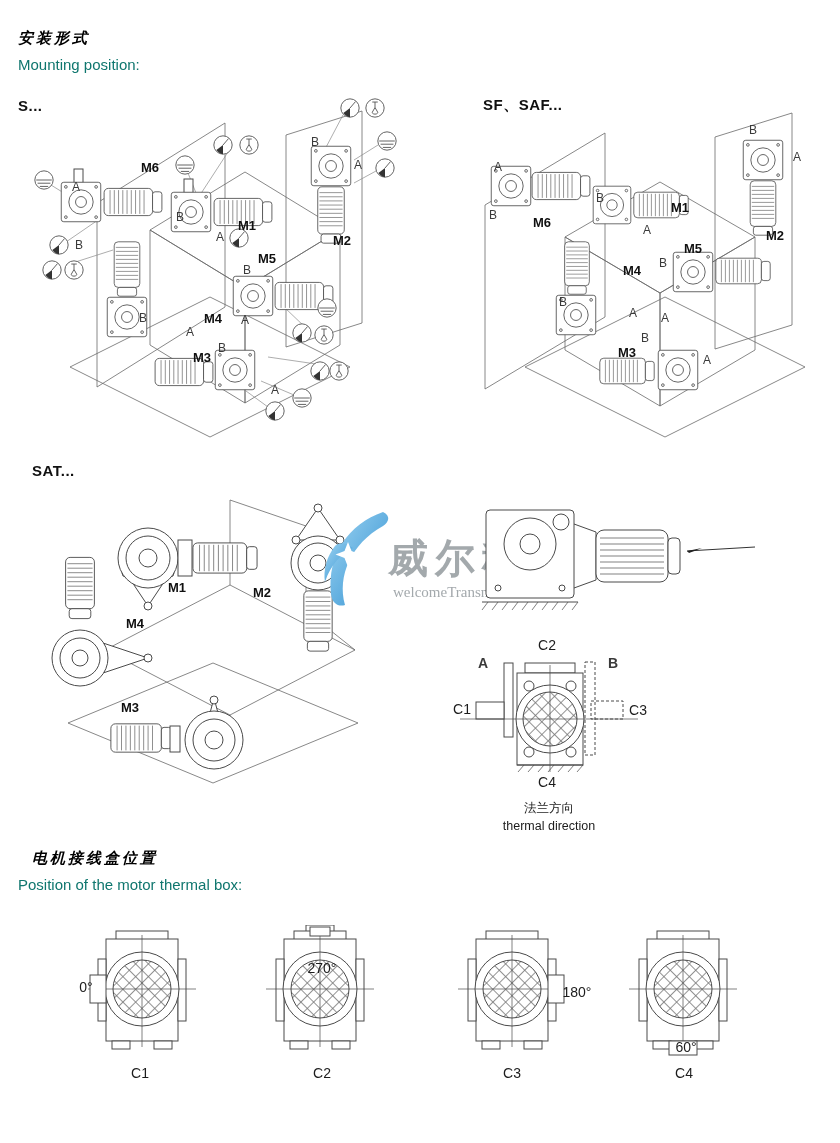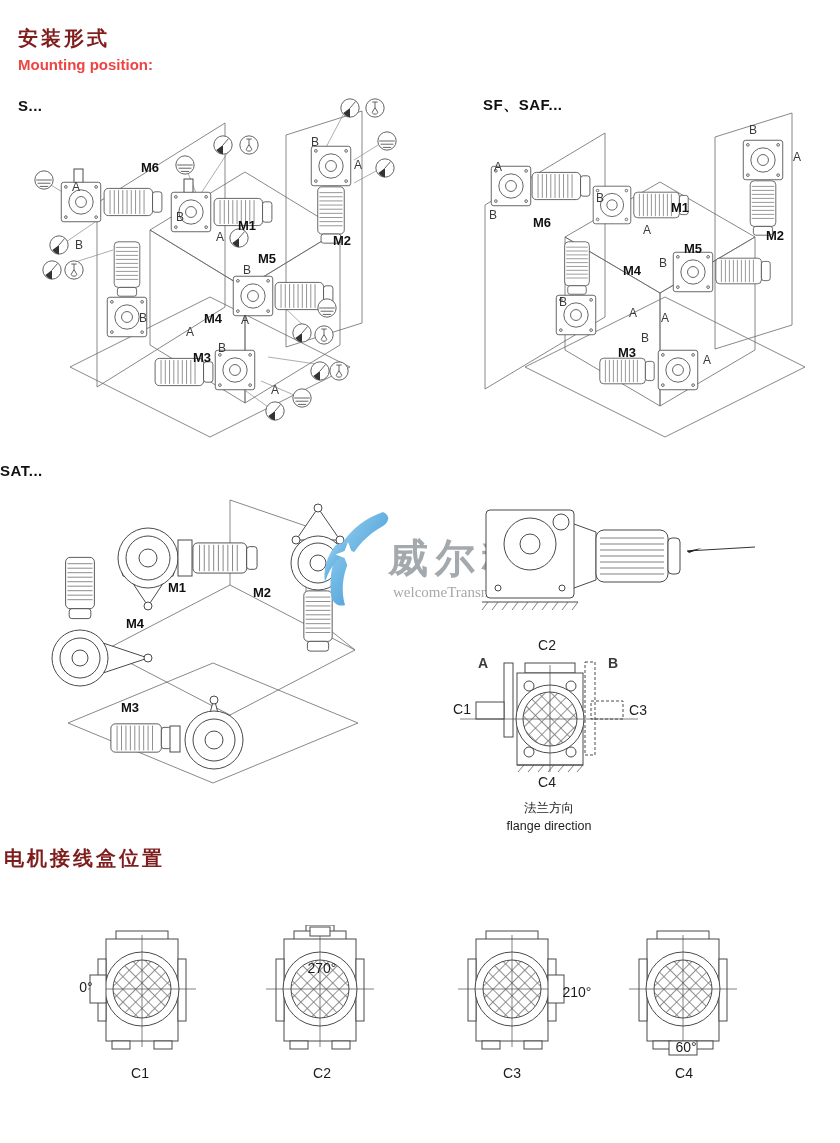--- a/index.html
+++ b/index.html
@@ -3,22 +3,22 @@
 <meta charset="utf-8">
 <style>
   html,body{margin:0;padding:0;background:#fff;}
   .page{position:relative;width:840px;height:1143px;background:#fff;overflow:hidden;
         font-family:"Liberation Sans",sans-serif;color:#111;}
   .t{position:absolute;transform:translate(-50%,-50%);white-space:nowrap;}
   .Lt{position:absolute;transform:translate(0,-50%);white-space:nowrap;}
   .m{font-weight:bold;font-size:13px;color:#101010;}
   .ab{font-size:12px;color:#3a3a3a;}
   .sec{font-weight:bold;font-size:15px;color:#101010;letter-spacing:.5px;}
-  .hzh{font-size:20px;font-weight:600;color:#7f1d1d;letter-spacing:3px;}
-  .hen{font-size:15px;font-weight:bold;color:#ef4444;}
+  .hzh{font-size:15px;font-weight:600;color:#000000;letter-spacing:3px;font-style:italic;}
+  .hen{font-size:15px;font-weight:normal;color:#0f766e;}
   .ang{font-size:14px;color:#1c1c1c;}
   .cl{font-size:14px;color:#1c1c1c;}
   .cap{font-size:12.5px;color:#1c1c1c;}
   .pn{font-size:14px;color:#1c1c1c;}
   .wm-zh{font-size:40px;font-weight:bold;color:#9aa0a4;letter-spacing:7px;opacity:.9;}
   .wm-en{font-size:15px;font-family:"Liberation Serif",serif;color:#9aa0a4;opacity:.9;}
   .abs{position:absolute;}
 </style>
 </head>
 <body>
@@ -79,21 +79,21 @@
           <path d="M16 64h108M70 10v112" stroke-width=".7"></path>
         </g>
       </symbol>
     </defs>
   </svg>
 
   <span class="Lt hzh" style="left:18px;top:38px">安装形式</span>
   <span class="Lt hen" style="left:18px;top:64px">Mounting position:</span>
   <span class="Lt sec" style="left:18px;top:105px">S...</span>
   <span class="Lt sec" style="left:483px;top:105px">SF、SAF...</span>
-  <span class="Lt sec" style="left:0;top:470px">SAT...</span>
+  <span class="Lt sec" style="left:32px;top:470px">SAT...</span>
 
   <svg class="abs" style="left:18px;top:95px" width="445" height="350" viewBox="0 0 445 350">
     <g fill="none" stroke="#6a6a6a" stroke-width=".8">
       <polygon points="79,108 207,28 207,212 79,292"></polygon>
       <polygon points="268,40 344,16 344,228 268,252"></polygon>
       <polygon points="132,135 227,77 322,135 227,193"></polygon>
       <polygon points="132,135 227,193 227,308 132,250"></polygon>
       <polygon points="227,193 322,135 322,250 227,308"></polygon>
       <polygon points="52,272 192,202 332,272 192,342"></polygon>
     </g>
@@ -326,23 +326,24 @@
       <path d="M84 133l-6 7M94 133l-6 7M104 133l-6 7M114 133l-6 7M124 133l-6 7M134 133l-6 7M143 133l-6 7" stroke-width=".7"></path>
     </g>
   </svg>
   <span class="t ab" style="left:483px;top:663px;font-size:14px;font-weight:bold">A</span>
   <span class="t ab" style="left:613px;top:663px;font-size:14px;font-weight:bold">B</span>
   <span class="t cl" style="left:547px;top:645px">C2</span>
   <span class="t cl" style="left:462px;top:709px">C1</span>
   <span class="t cl" style="left:638px;top:710px">C3</span>
   <span class="t cl" style="left:547px;top:782px">C4</span>
   <span class="t cap" style="left:549px;top:808px">法兰方向</span>
-  <span class="t cap" style="left:549px;top:826px">flange direction</span>
-
-  <span class="Lt hzh" style="left:4px;top:858px">电机接线盒位置</span>
+  <span class="t cap" style="left:549px;top:826px">thermal direction</span>
+
+  <span class="Lt hzh" style="left:32px;top:858px">电机接线盒位置</span>
+  <span class="Lt hen" style="left:18px;top:884px">Position of the motor thermal box:</span>
 
   <svg class="abs" style="left:72px;top:925px" width="140" height="132" viewBox="0 0 140 132">
     <use href="#tbox" width="140" height="132"></use>
     <rect x="18" y="50" width="16" height="28" fill="#fff" stroke="#4a4a4a"></rect>
   </svg>
   <svg class="abs" style="left:250px;top:925px" width="140" height="132" viewBox="0 0 140 132">
     <rect x="56" y="0" width="28" height="14" fill="#fff" stroke="#4a4a4a"></rect>
     <use href="#tbox" width="140" height="132"></use>
     <rect x="60" y="2" width="20" height="9" fill="#fff" stroke="#4a4a4a"></rect>
   </svg>
@@ -350,21 +351,21 @@
     <use href="#tbox" width="140" height="132"></use>
     <rect x="106" y="50" width="16" height="28" fill="#fff" stroke="#4a4a4a"></rect>
   </svg>
   <svg class="abs" style="left:613px;top:925px" width="140" height="132" viewBox="0 0 140 132">
     <use href="#tbox" width="140" height="132"></use>
     <rect x="56" y="116" width="28" height="14" fill="#fff" stroke="#4a4a4a"></rect>
   </svg>
 
   <span class="t ang" style="left:86px;top:987px">0°</span>
   <span class="t ang" style="left:322px;top:968px">270°</span>
-  <span class="t ang" style="left:577px;top:992px">210°</span>
+  <span class="t ang" style="left:577px;top:992px">180°</span>
   <span class="t ang" style="left:686px;top:1047px">60°</span>
   <span class="t cl" style="left:140px;top:1073px">C1</span>
   <span class="t cl" style="left:322px;top:1073px">C2</span>
   <span class="t cl" style="left:512px;top:1073px">C3</span>
   <span class="t cl" style="left:684px;top:1073px">C4</span>
 
   <span class="t pn" style="left:803px;top:1174px">146</span>
 </div>
 
 </body></html>

